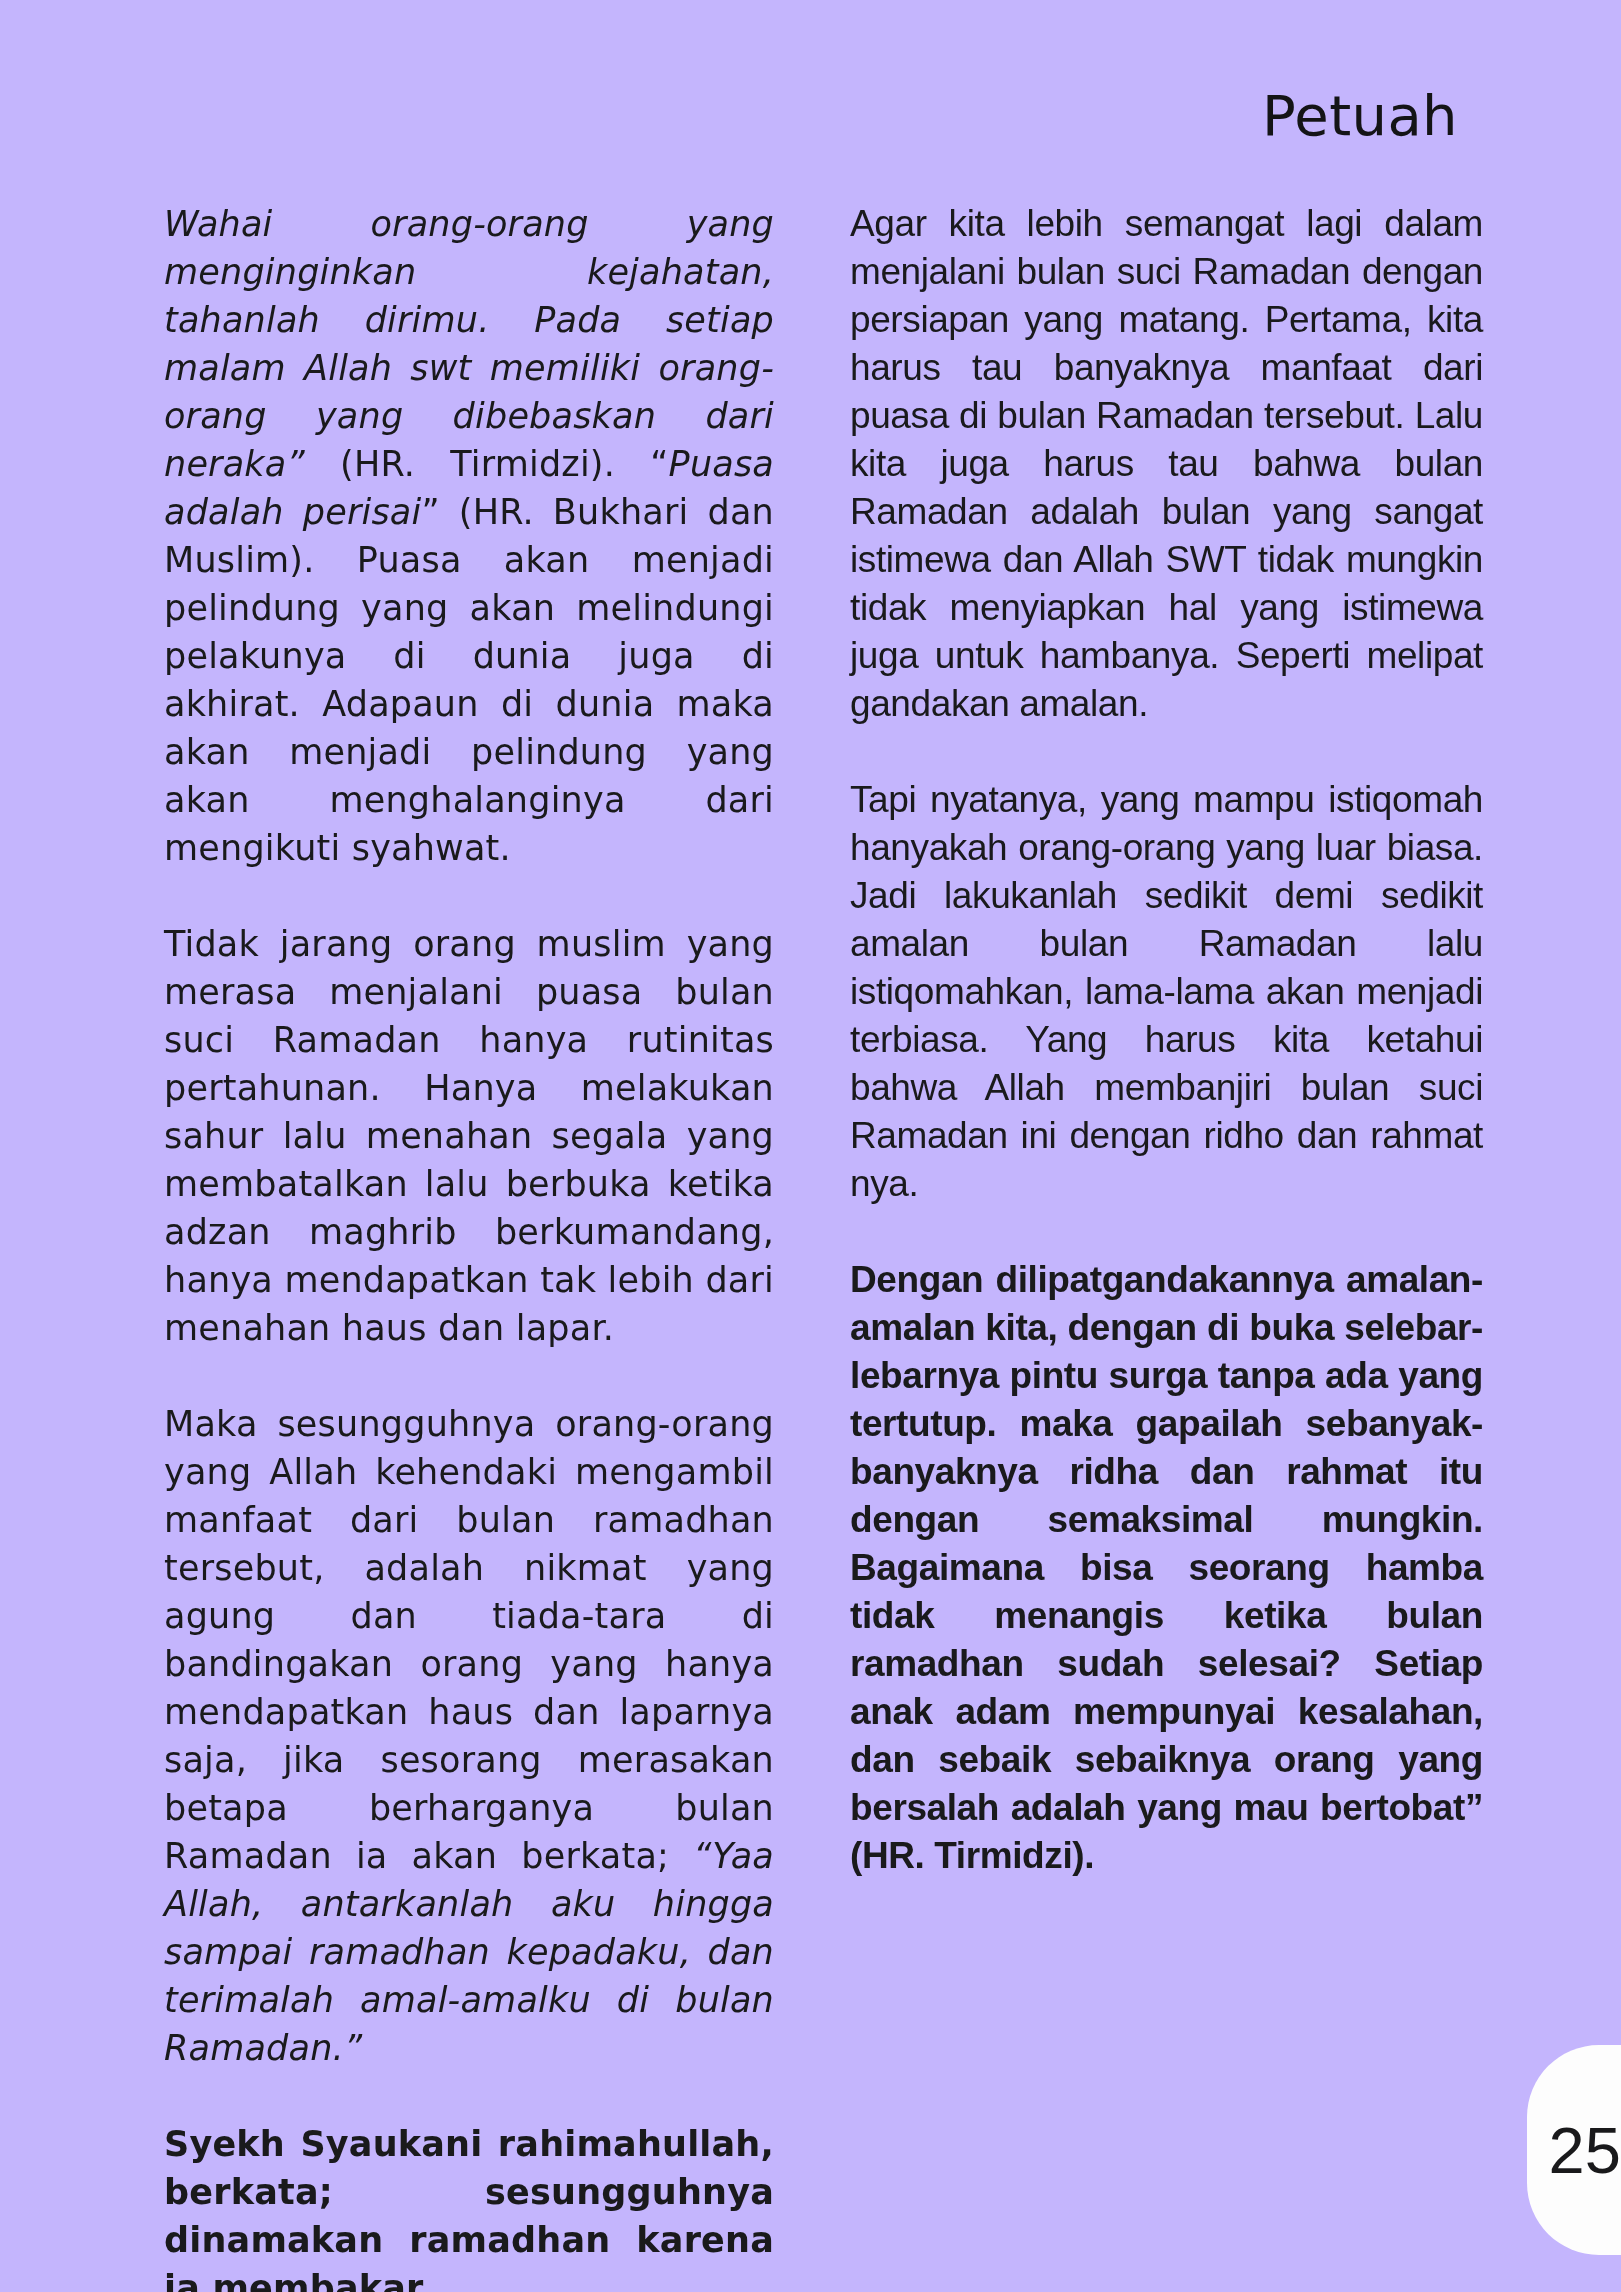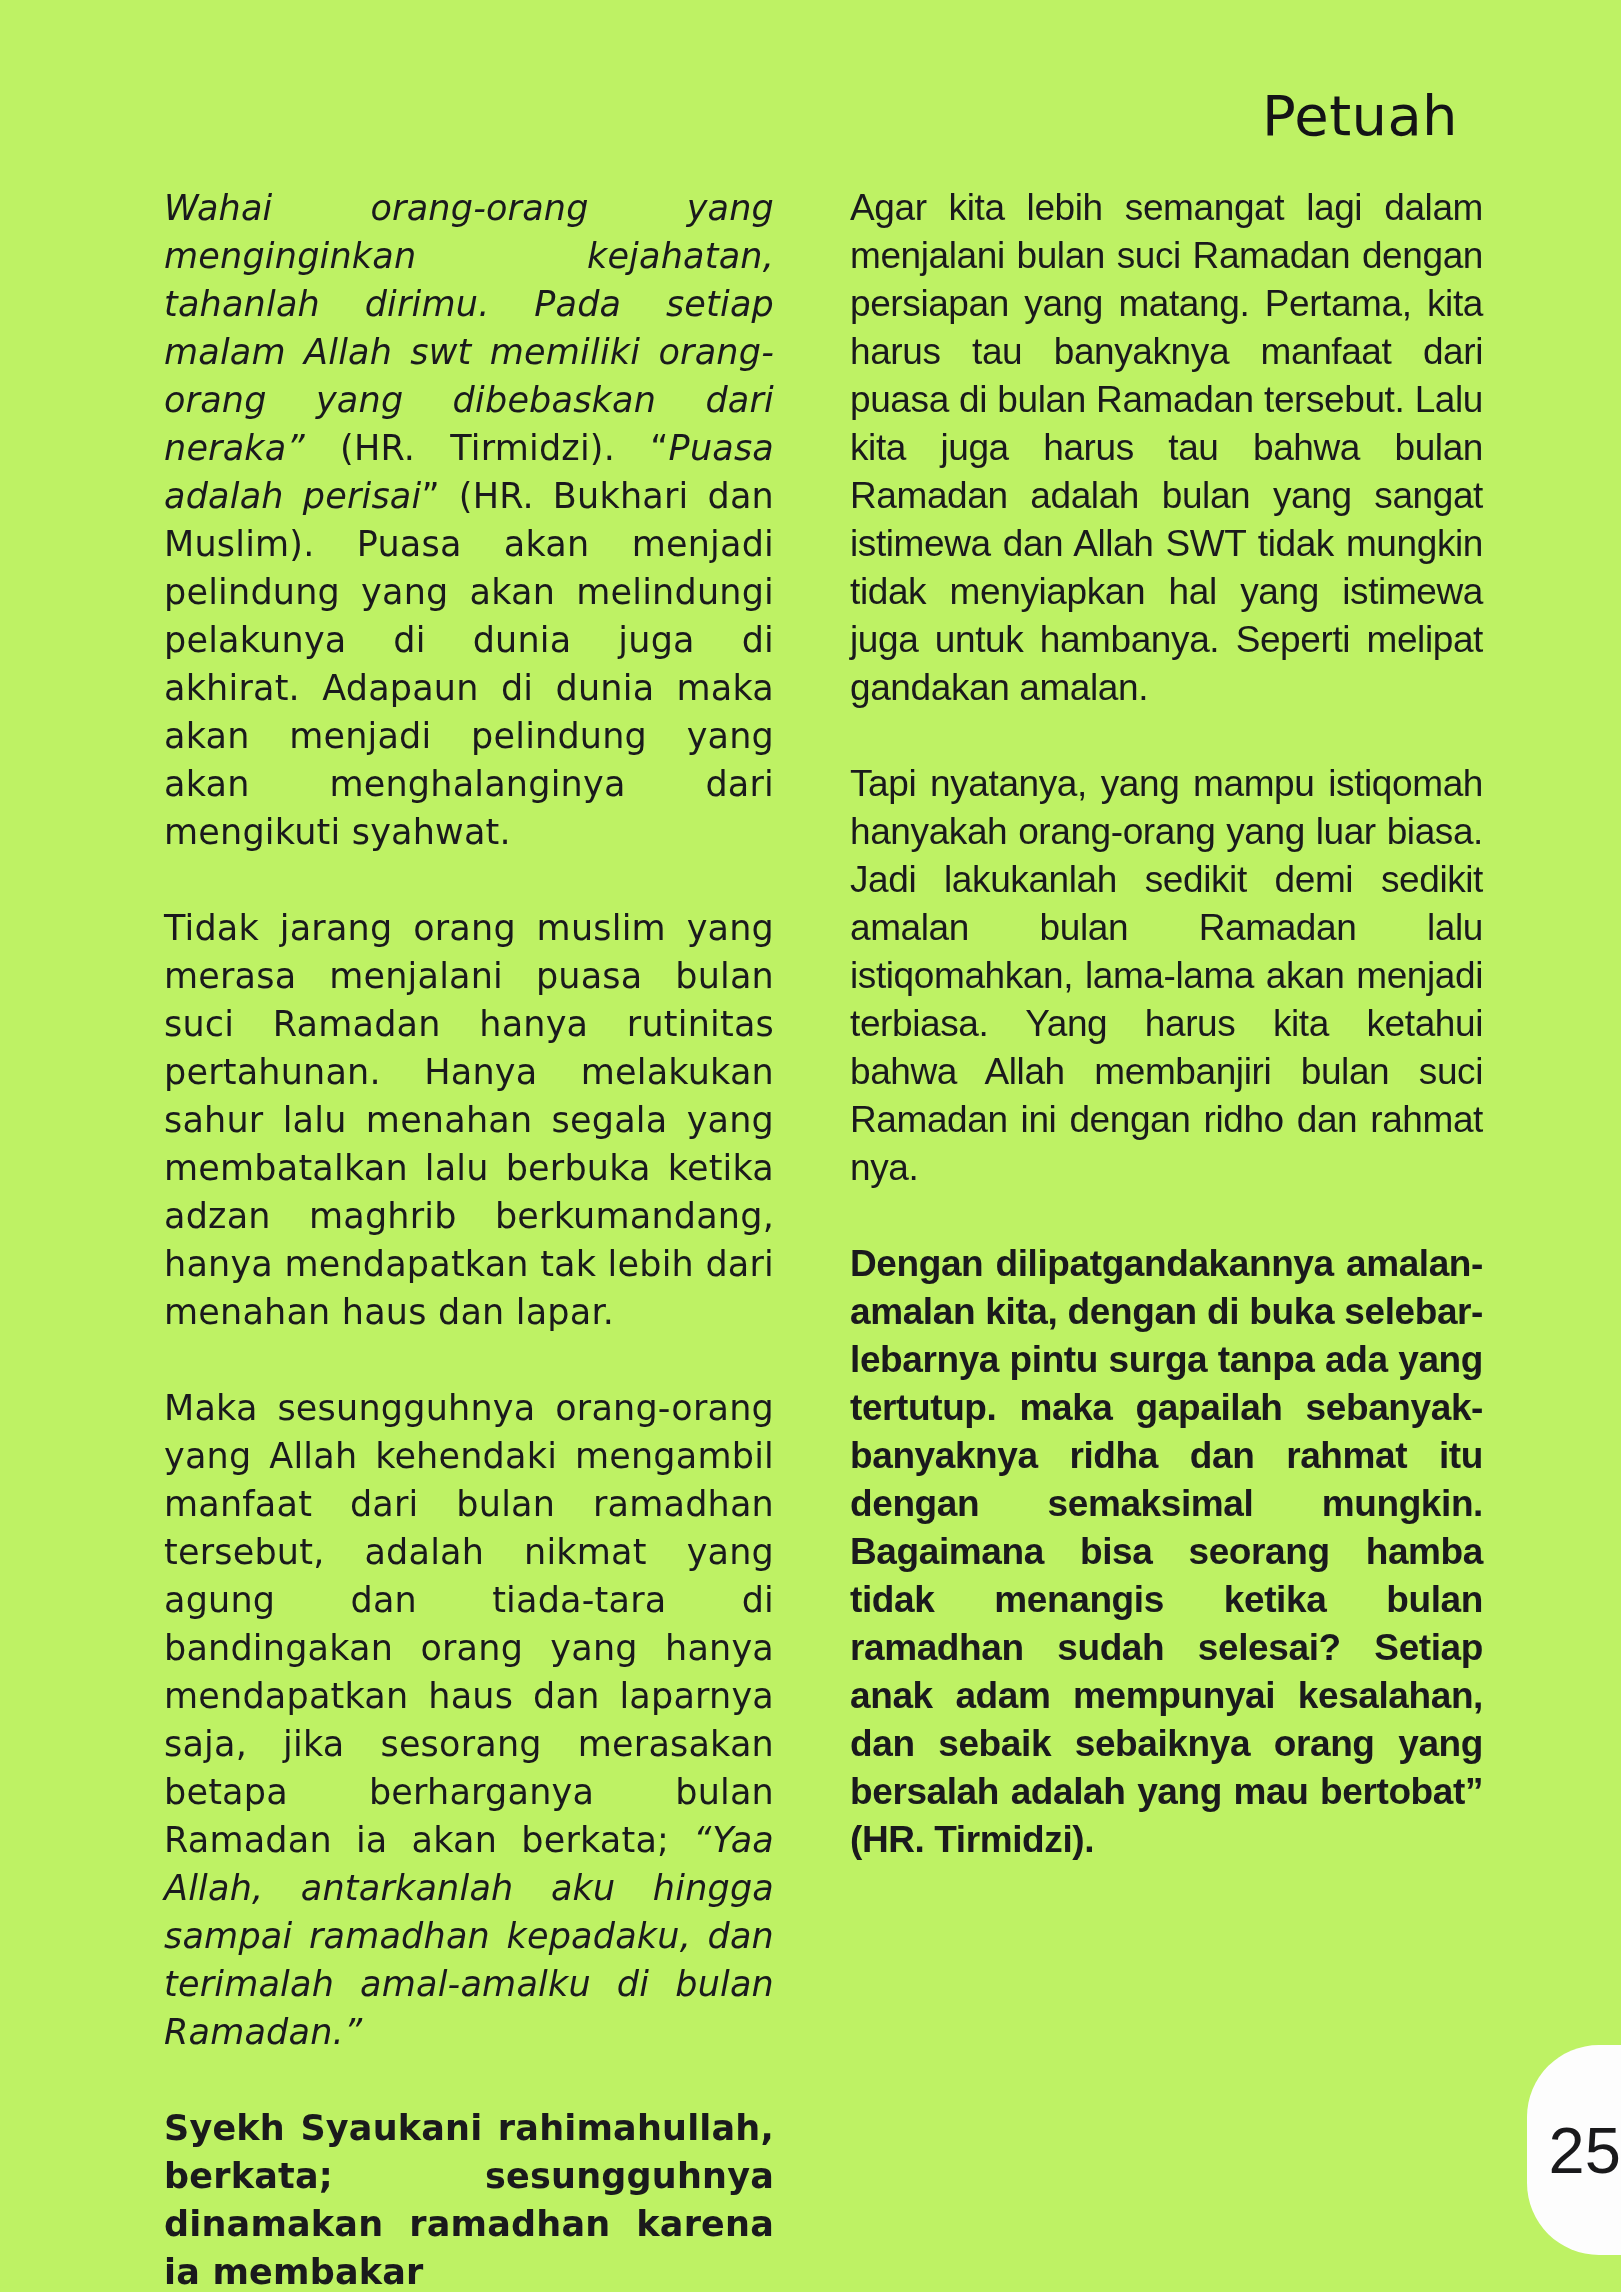--- a/index.html
+++ b/index.html
@@ -46,21 +46,21 @@
 
   .col-right {
     width: 633px;
     font-family: "Liberation Sans", sans-serif;
     font-size: 37px;
     line-height: 48px;
     letter-spacing: -0.4px;
   }
 
   .para {
-    margin: 0 0 48px 0;
+    margin: 16px 0 48px 0;
     text-align: justify;
     text-justify: inter-word;
   }
   .para:last-child { margin-bottom: 0; font-weight: bold; }
 
   .it { font-style: italic; }
 
   .page-number-tab {
     position: absolute;
     left: 1527px;
@@ -77,21 +77,21 @@
     top: 50%;
     transform: translateY(-50%);
     font-family: "Liberation Sans", sans-serif;
     font-size: 65px;
     color: #19191b;
   }
 </style>
 </head>
 <body>
 
-<div class="page" style="background: #bef264; color: rgb(26, 26, 28);">
+<div class="page" style="background: #c4b5fd; color: rgb(26, 26, 28);">
 
   <div class="page-title">Petuah</div>
 
   <div class="columns">
     <div class="col col-left">
         <p class="para"><span class="it">Wahai orang-orang yang menginginkan kejahatan, tahanlah dirimu. Pada setiap malam Allah swt memiliki orang-orang yang dibebaskan dari neraka”</span><span> (HR. Tirmidzi). “</span><span class="it">Puasa adalah perisai</span><span>” (HR. Bukhari dan Muslim). Puasa akan menjadi pelindung yang akan melindungi pelakunya di dunia juga di akhirat. Adapaun di dunia maka akan menjadi pelindung yang akan menghalanginya dari mengikuti syahwat.</span></p>
         <p class="para"><span>Tidak jarang orang muslim yang merasa  menjalani puasa bulan suci Ramadan hanya rutinitas pertahunan. Hanya melakukan sahur lalu menahan segala yang membatalkan lalu berbuka ketika adzan maghrib berkumandang, hanya mendapatkan tak lebih dari menahan haus dan lapar.</span></p>
         <p class="para"><span>Maka sesungguhnya orang-orang yang Allah kehendaki mengambil manfaat dari bulan ramadhan tersebut, adalah nikmat yang agung dan tiada-tara di bandingakan orang yang hanya mendapatkan haus dan laparnya saja, jika sesorang merasakan betapa berharganya bulan Ramadan ia akan berkata; </span><span class="it">“Yaa Allah, antarkanlah aku hingga sampai ramadhan kepadaku, dan terimalah amal-amalku di bulan Ramadan.”</span></p>
         <p class="para"><span>Syekh Syaukani rahimahullah, berkata; sesungguhnya dinamakan ramadhan karena ia membakar</span></p>
       </div>

